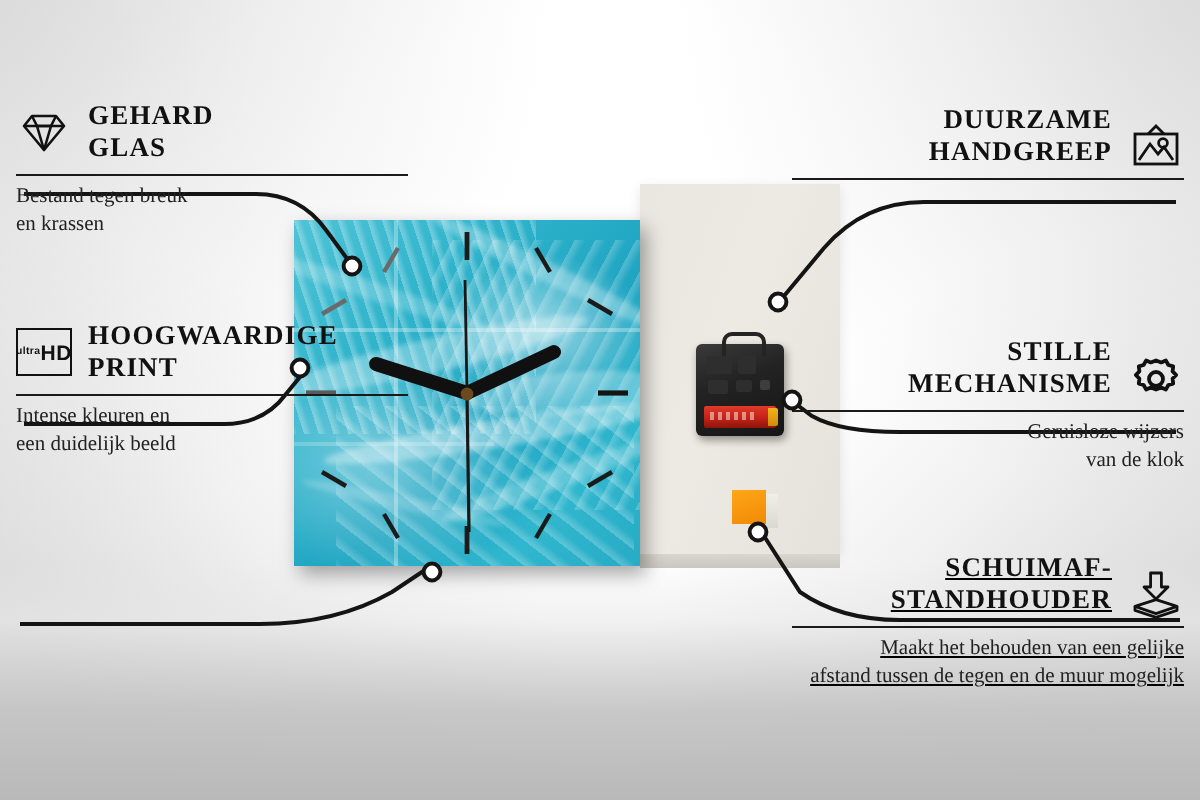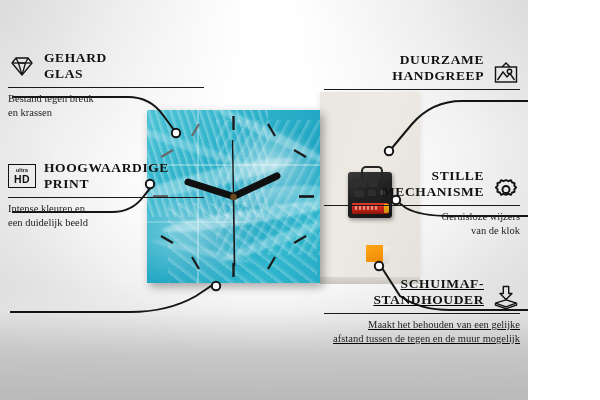--- a/index.html
+++ b/index.html
@@ -2,21 +2,21 @@
 <html><head>
 <meta charset="utf-8">
 <style>
   html,body{margin:0;padding:0;}
   body{
     width:600px;height:400px;overflow:hidden;
     font-family:"Liberation Serif", serif;
     background:#ffffff;
   }
   .stage{
-    position:relative;width:528px;height:400px;overflow:hidden;
+    position:relative;width:600px;height:400px;overflow:hidden;
     background:
       radial-gradient(ellipse 62% 78% at 50% 34%, #ffffff 0%, #ffffff 42%, #fbfbfb 62%, #f2f2f2 80%, #e8e8e8 100%);
   }
   
   .floor{
     position:absolute;left:0;right:0;bottom:0;height:118px;
     background:linear-gradient(180deg, rgba(255,255,255,0) 0%, rgba(232,232,232,0.55) 24%, rgba(196,196,196,0.92) 62%, #b9b9b9 100%);
     pointer-events:none;
   }
   .corner-shade{
@@ -151,21 +151,21 @@
     height:1px;background:#1a1a1a;margin:4px 0 4px 0;width:100%;
   }
   .feat .desc{
     font-family:"Liberation Serif", serif;
     font-size:10.5px;color:#222;line-height:1.35;
   }
   .ico{width:28px;height:24px;flex:0 0 28px;display:block;}
 
   .hd-box{
     width:26px;height:24px;border:1.6px solid #111;box-sizing:border-box;
-    display:flex;flex-direction:column;align-items:center;justify-content:center;
+    display:flex;flex-direction:row;align-items:center;justify-content:center;
     line-height:1;
   }
   .hd-box .u{font-family:"Liberation Sans",sans-serif;font-size:5.2px;font-weight:bold;letter-spacing:.2px;color:#111;}
   .hd-box .h{font-family:"Liberation Sans",sans-serif;font-size:10.5px;font-weight:bold;letter-spacing:.3px;color:#111;margin-top:1px;}
 
   
   #f-gehard{top:50px;}
   #f-print{top:160px;}
   #f-randen{top:278px;}
   #f-handgreep{top:52px;}

